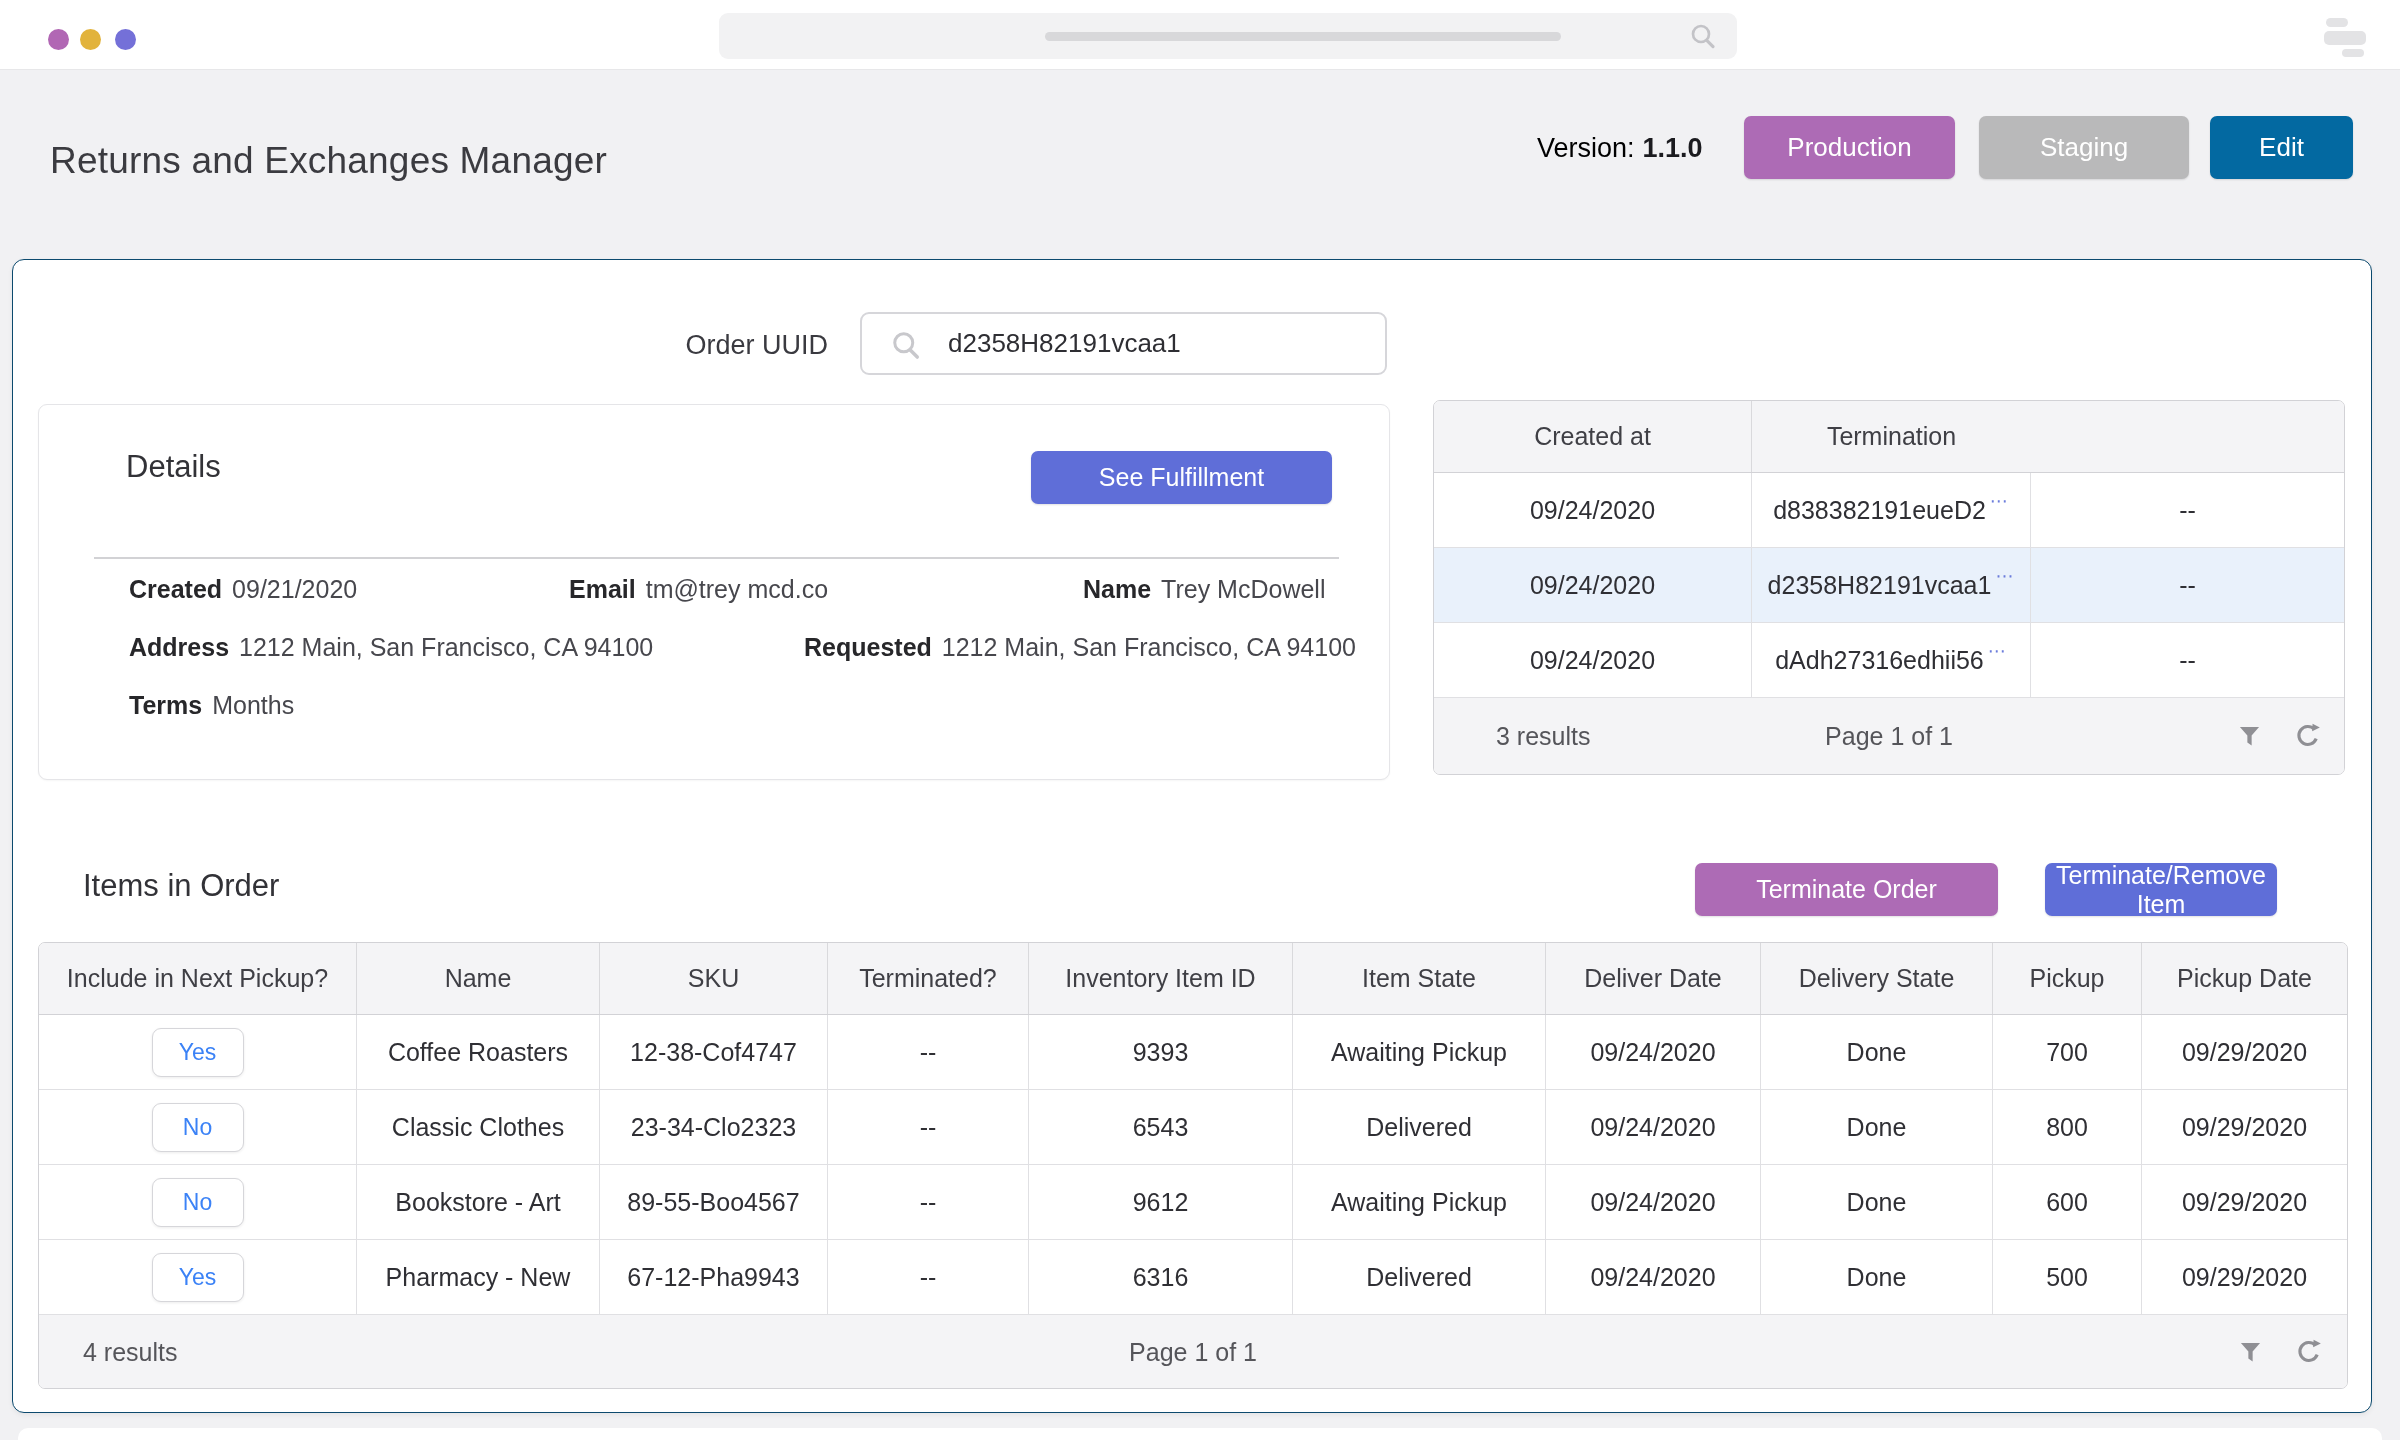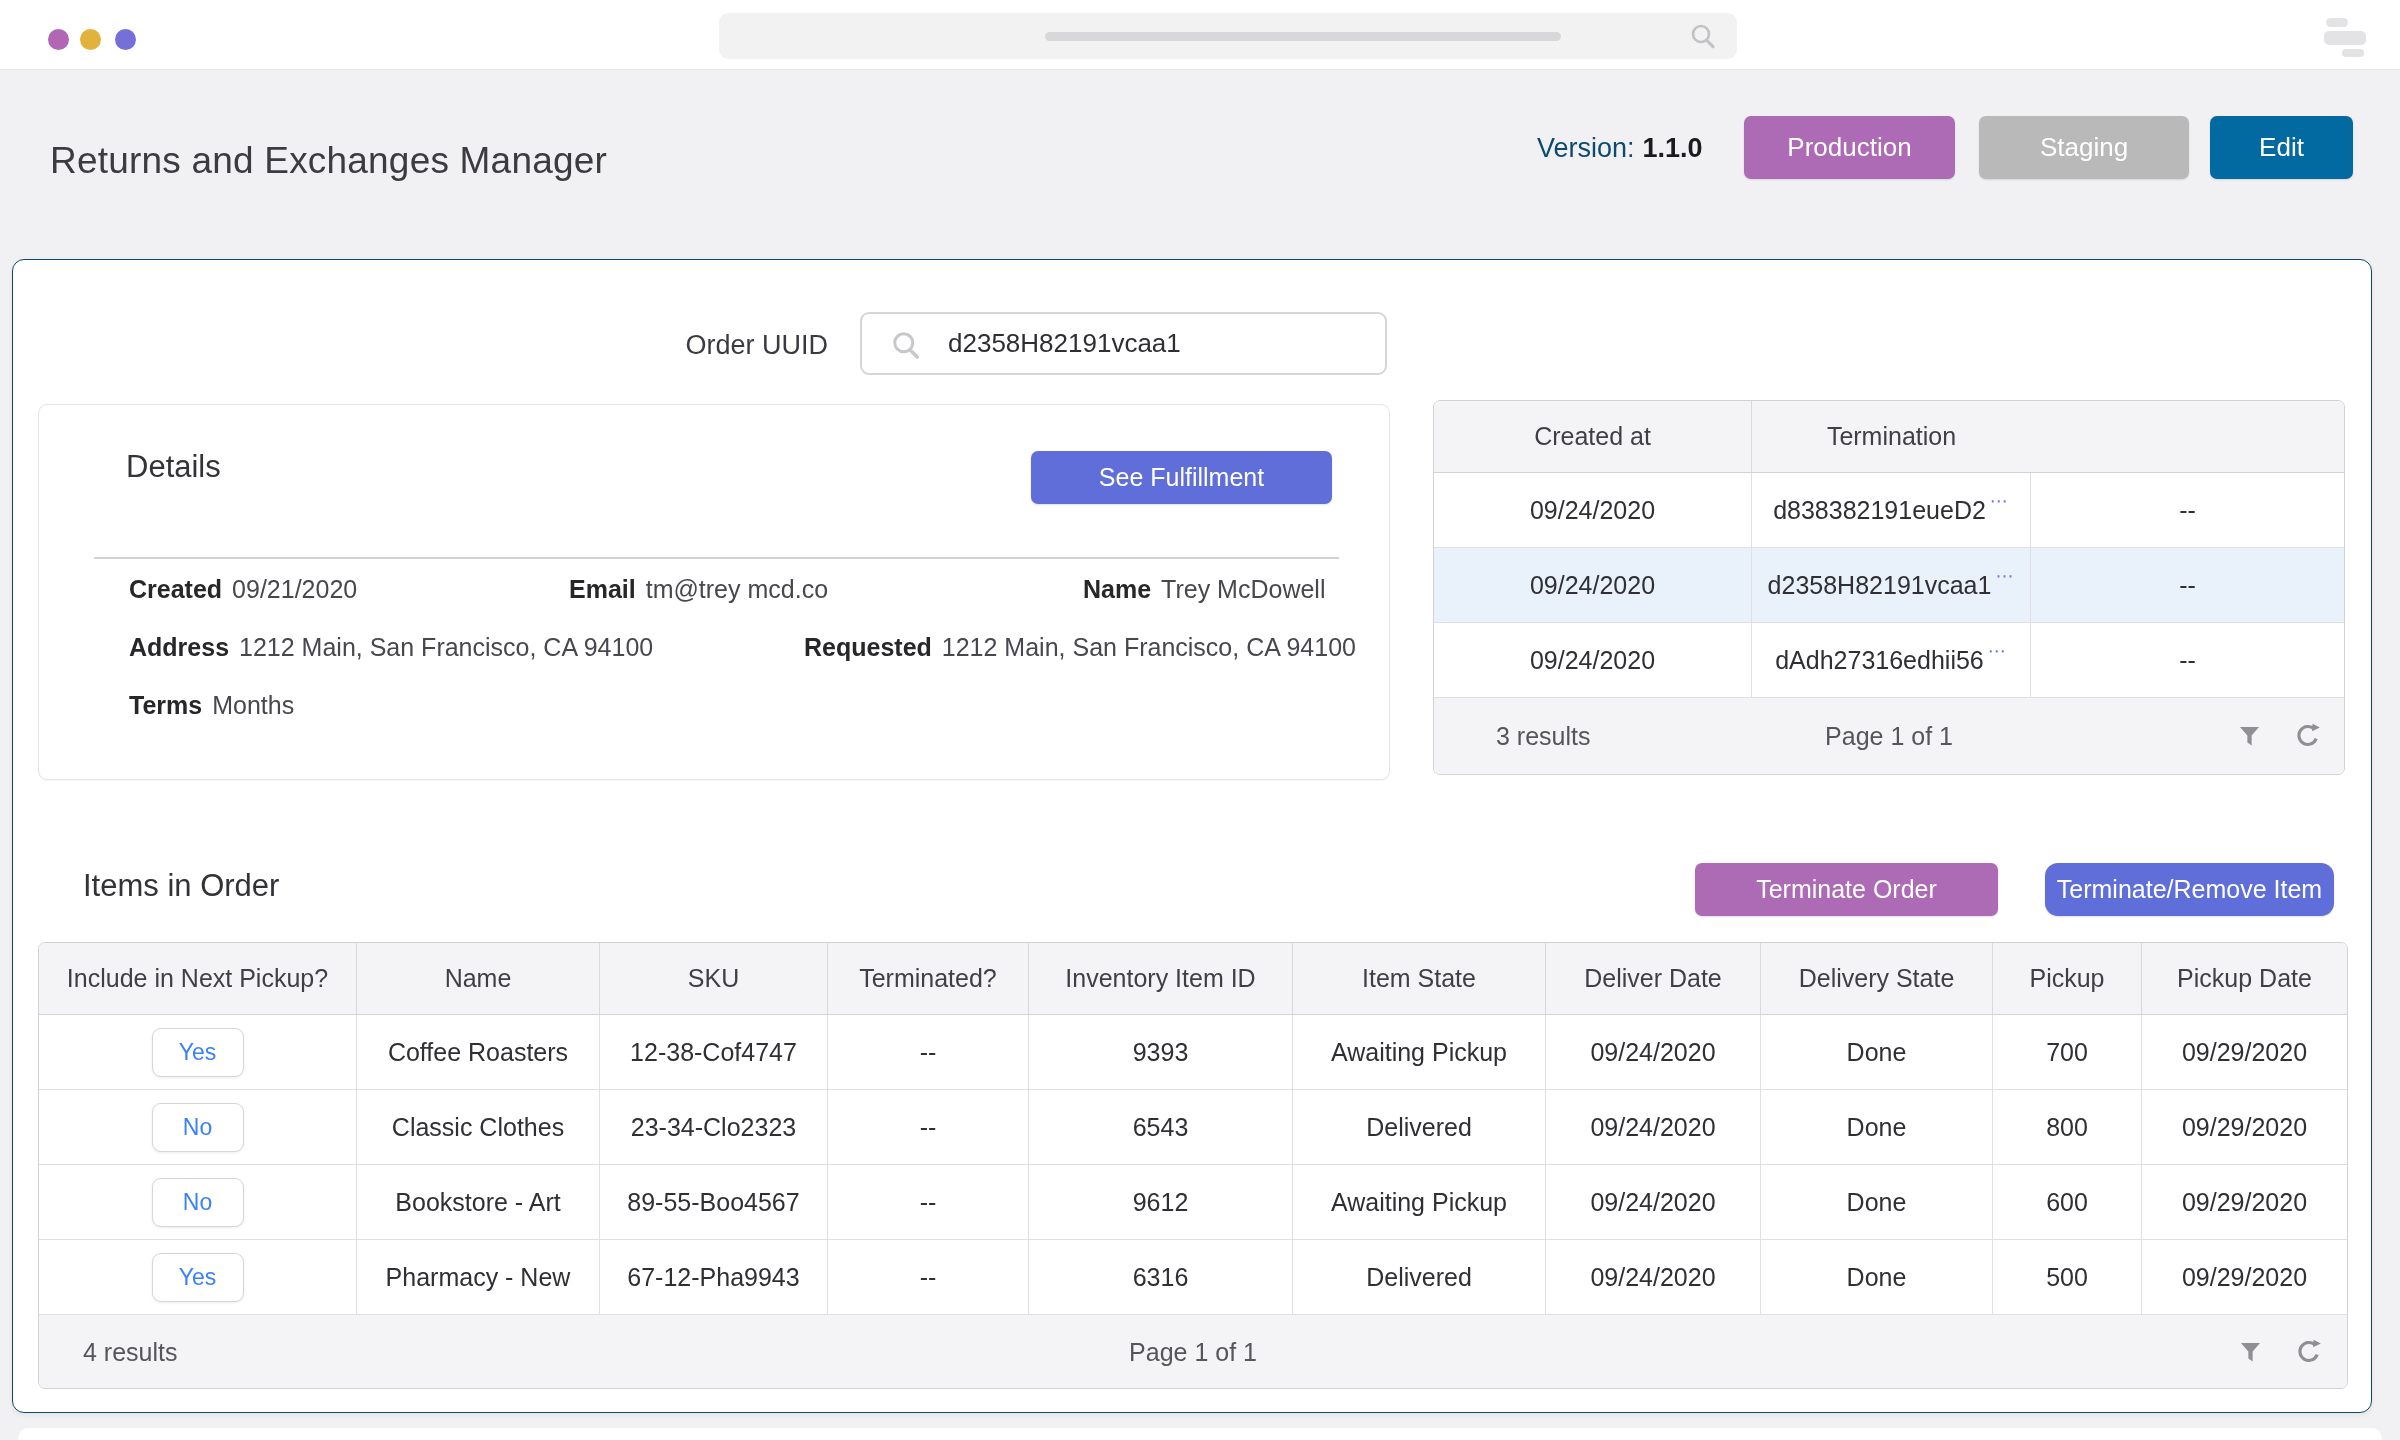--- a/index.html
+++ b/index.html
@@ -17,21 +17,21 @@
   .urlbar .mag { position:absolute; right:18px; top:7px; }
   .menu-icon { position:absolute; right:32px; top:18px; width:44px; height:38px; }
   .menu-icon i { position:absolute; display:block; background:#e3e3e5; border-radius:5px; }
   .menu-icon .b1 { left:2px;  top:0;    width:22px; height:9px; }
   .menu-icon .b2 { left:0;    top:13px; width:42px; height:14px; }
   .menu-icon .b3 { left:18px; top:31px; width:22px; height:8px; }
 
   
   .page-title { position:absolute; left:50px; top:140px; font-size:37px; color:#3b3b40; letter-spacing:0.2px; }
   .version { position:absolute; left:1537px; top:133px; font-size:27px; }
-  .version .vl { color:#0c4a6e; }
+  .version .vl { color:#000000; }
   .version .vv { color:#1b1b1f; font-weight:bold; margin-left:8px; }
   .hbtn { position:absolute; top:116px; height:63px; border:none; border-radius:7px; color:#ffffff; font-size:26px;
           font-family:"Liberation Sans", sans-serif; display:flex; align-items:center; justify-content:center;
           cursor:pointer; box-shadow:0 1px 2px rgba(0,0,0,0.12); }
   .btn-production { left:1744px; width:211px; background:#ad6bb5; }
   .btn-staging    { left:1979px; width:210px; background:#b9b9ba; }
   .btn-edit       { left:2210px; width:143px; background:#0369a1; }
 
   
   .outer-card { position:absolute; left:12px; top:259px; width:2360px; height:1154px; background:#ffffff;
@@ -80,22 +80,22 @@
   .orders-table { position:absolute; left:1420px; top:140px; width:912px; height:375px; border:1px solid #d2d2d6; border-radius:7px; overflow:hidden; background:#fff; }
   .ot-grid { display:grid; grid-template-columns:318px 279px 313px; }
   .orders-table .t-foot { height:76px; padding:0 22px 0 62px; }
   .more { color:#6b7cdb; font-size:18px; margin-left:4px; position:relative; top:-9px; letter-spacing:1px; cursor:pointer; }
 
   
   .items-title { position:absolute; left:70px; top:608px; font-size:31px; color:#323237; }
   .btn-terminate-order { position:absolute; left:1682px; top:603px; width:303px; height:53px; background:#ad6bb5; color:#fff; border:none;
                          border-radius:7px; font-size:25px; font-family:"Liberation Sans", sans-serif; display:flex; align-items:center;
                          justify-content:center; cursor:pointer; box-shadow:0 1px 2px rgba(0,0,0,0.12); }
-  .btn-terminate-item  { position:absolute; left:2032px; top:603px; width:289px; height:53px; background:#5f6ed8; color:#fff; border:none;
-                         border-radius:13px; font-size:25px; font-family:"Liberation Sans", sans-serif; display:flex; align-items:center;
+  .btn-terminate-item  { position:absolute; left:2032px; top:603px; width:232px; height:53px; background:#5f6ed8; color:#fff; border:none;
+                         border-radius:7px; font-size:25px; font-family:"Liberation Sans", sans-serif; display:flex; align-items:center;
                          justify-content:center; cursor:pointer; box-shadow:0 1px 2px rgba(0,0,0,0.12); }
 
   .items-table { position:absolute; left:25px; top:682px; width:2310px; height:447px; border:1px solid #d2d2d6; border-radius:7px; overflow:hidden; background:#fff; }
   .it-grid { display:grid; grid-template-columns:318px 243px 228px 201px 264px 253px 215px 232px 149px 205px; }
   .items-table .t-foot { height:74px; padding:0 24px 0 44px; }
 
   .pill { min-width:92px; height:49px; padding:0 18px; border:1px solid #d6d6da; border-radius:9px; background:#fff;
           display:flex; align-items:center; justify-content:center; font-size:23px; color:#3b82f6;
           box-shadow:0 1px 3px rgba(0,0,0,0.08); cursor:pointer; font-family:"Liberation Sans", sans-serif; }
 

